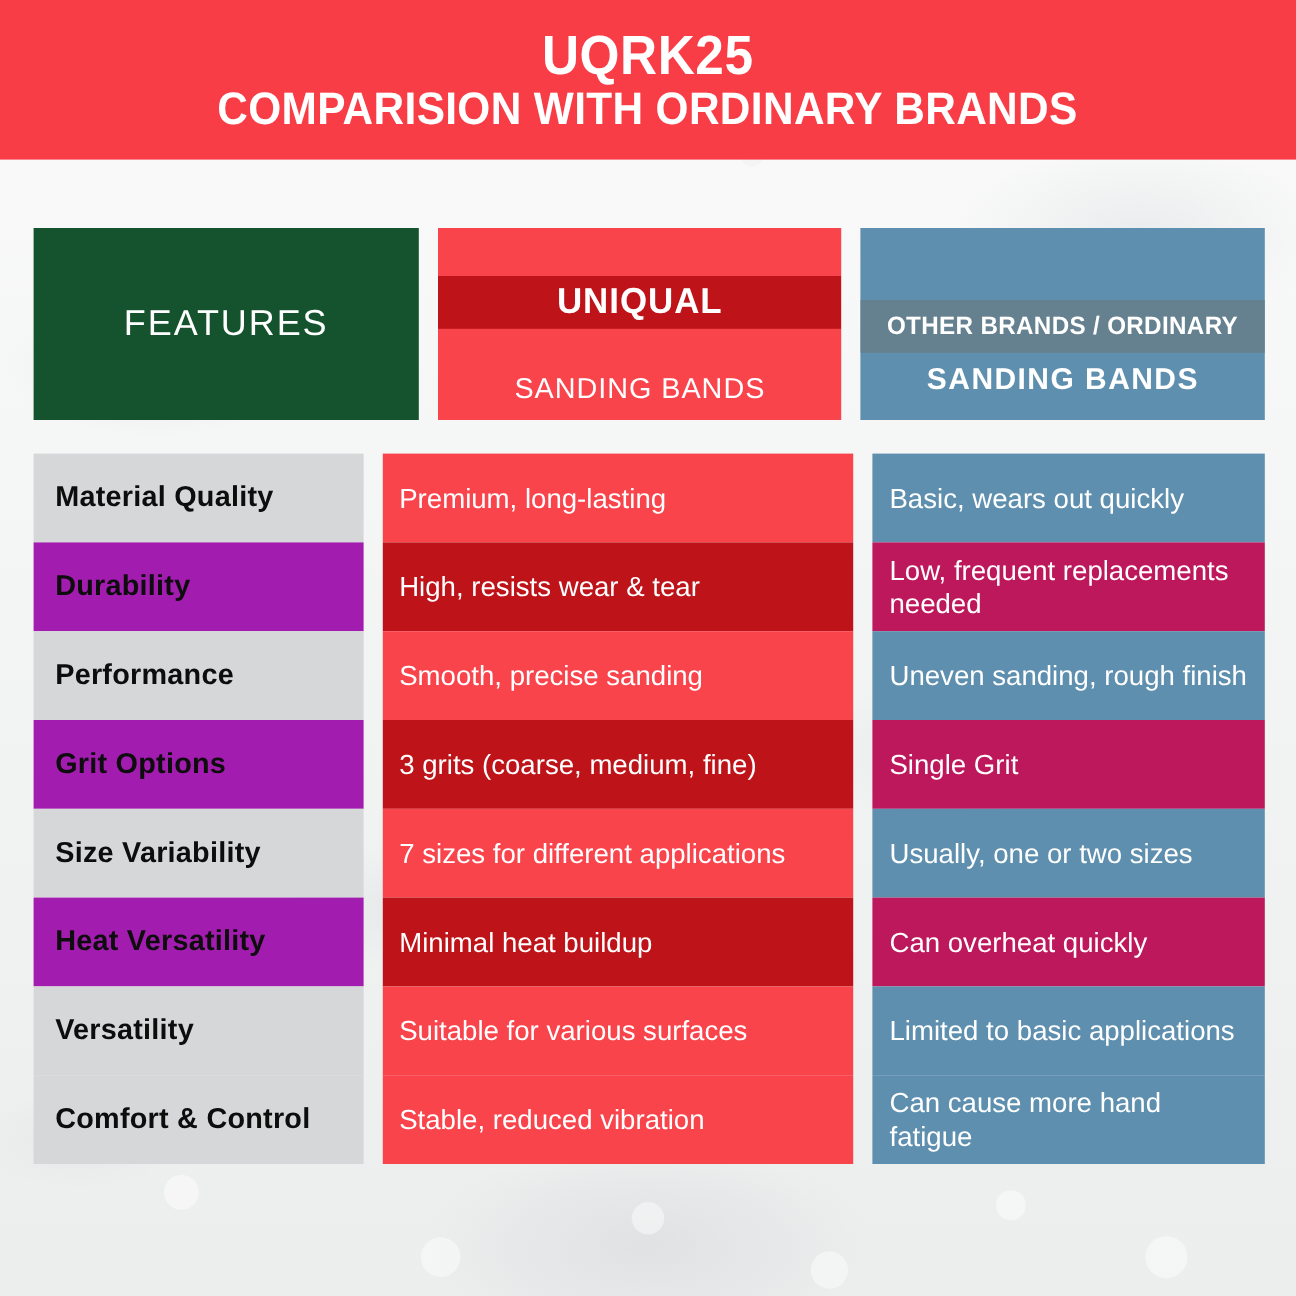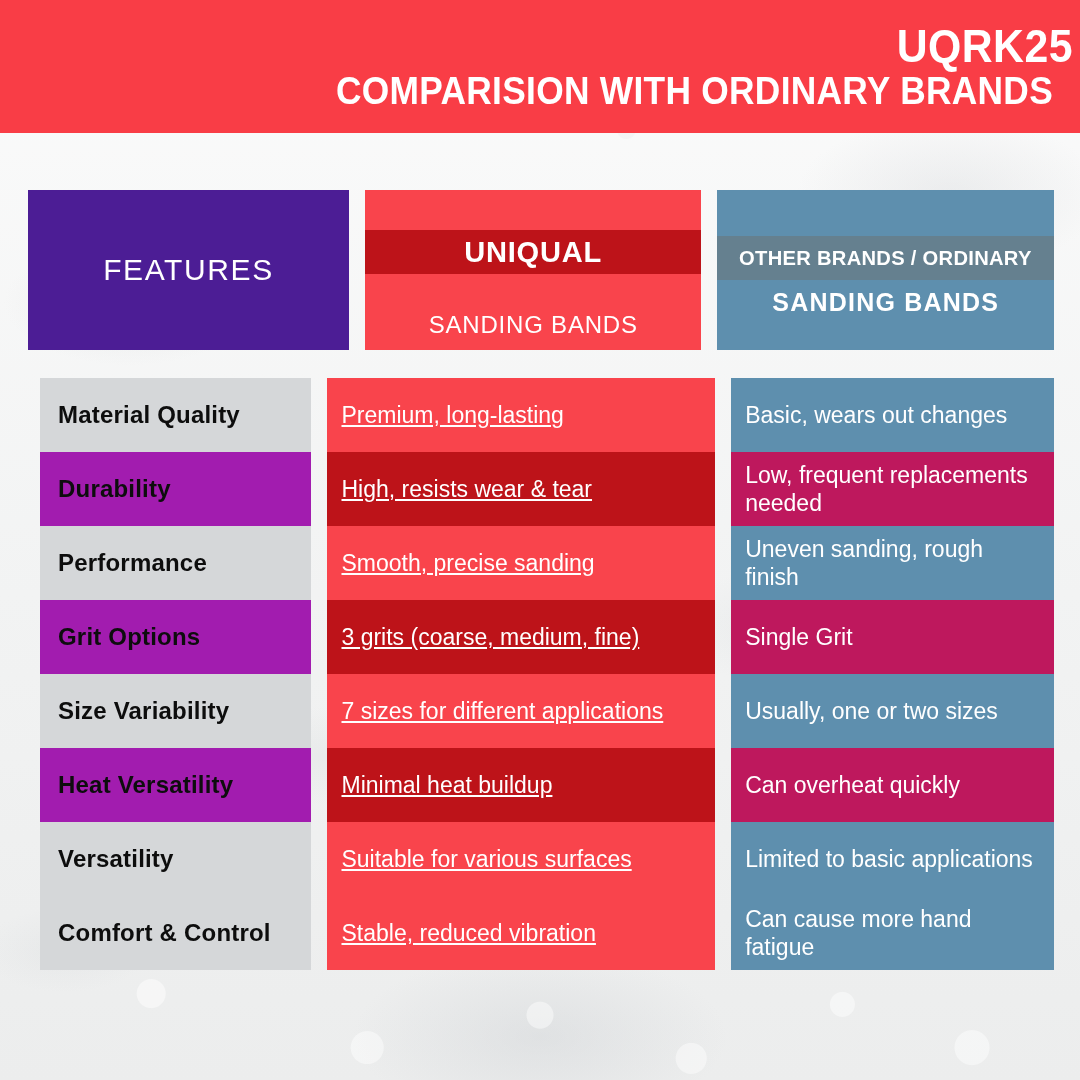--- a/index.html
+++ b/index.html
@@ -49,21 +49,21 @@
   
   .banner {
     position: absolute;
     left: 0; top: 0;
     width: 1080px;
     height: 133px;
     background: #f93d46;
     z-index: 2;
     display: flex;
     flex-direction: column;
-    align-items: flex-end;
+    align-items: center;
     justify-content: center;
   }
   .banner-title {
     color: #ffffff;
     font-size: 46px;
     font-weight: 700;
     letter-spacing: 0.5px;
     line-height: 1.02;
     transform: scaleX(0.93);
     margin: 0 0 2px 0;
@@ -97,21 +97,21 @@
     height: 160px;
     display: flex;
     gap: 16px;
   }
   .head-cell {
     position: relative;
     overflow: hidden;
   }
   .head-features {
     width: 330px;
-    background: #4c1d95;
+    background: #14532d;
     display: flex;
     align-items: center;
     justify-content: center;
   }
   .head-features-label {
     color: #ffffff;
     font-size: 30px;
     font-weight: 400;
     letter-spacing: 1.6px;
   }
@@ -151,21 +151,21 @@
 
   .head-other {
     width: 346px;
     background: #5e8fae;
     display: flex;
     flex-direction: column;
     align-items: center;
     justify-content: flex-start;
   }
   .other-stripe {
-    margin-top: 46px;
+    margin-top: 60px;
     width: 100%;
     height: 44px;
     background: #65808f;
     display: flex;
     align-items: center;
     justify-content: center;
   }
   .other-brand {
     color: #ffffff;
     font-size: 21px;
@@ -200,30 +200,28 @@
     align-items: center;
     box-sizing: border-box;
   }
   .cell-feature {
     width: 290px;
     padding: 0 18px;
     color: #0d0d0d;
     font-size: 24px;
     font-weight: 700;
     letter-spacing: 0.2px;
-    margin-left: 12px;
   }
   .cell-uniqual {
     width: 416px;
     padding: 0 14px;
     color: #ffffff;
     font-size: 23px;
     font-weight: 400;
     line-height: 1.22;
-    text-decoration: underline;
   }
   .cell-other {
     width: 346px;
     padding: 0 14px;
     color: #ffffff;
     font-size: 23px;
     font-weight: 400;
     line-height: 1.22;
   }
 
@@ -265,21 +263,21 @@
       </div>
       <span class="other-sub">SANDING BANDS</span>
     </div>
   </div>
 
   <div class="body-rows">
 
     <div class="row">
       <div class="cell cell-feature f-light">Material Quality</div>
       <div class="cell cell-uniqual u-light">Premium, long-lasting</div>
-      <div class="cell cell-other o-light">Basic, wears out changes</div>
+      <div class="cell cell-other o-light">Basic, wears out quickly</div>
     </div>
 
     <div class="row">
       <div class="cell cell-feature f-dark">Durability</div>
       <div class="cell cell-uniqual u-dark">High, resists wear &amp; tear</div>
       <div class="cell cell-other o-dark">Low, frequent replacements needed</div>
     </div>
 
     <div class="row">
       <div class="cell cell-feature f-light">Performance</div>

